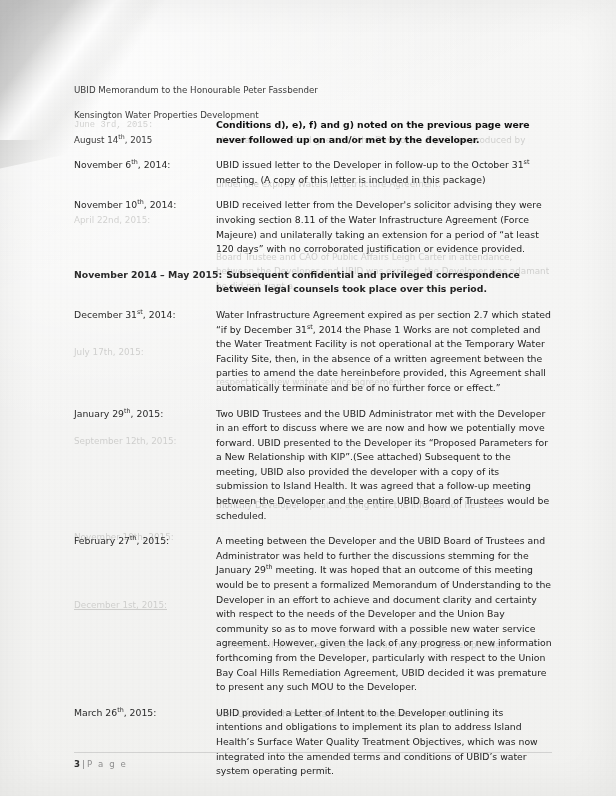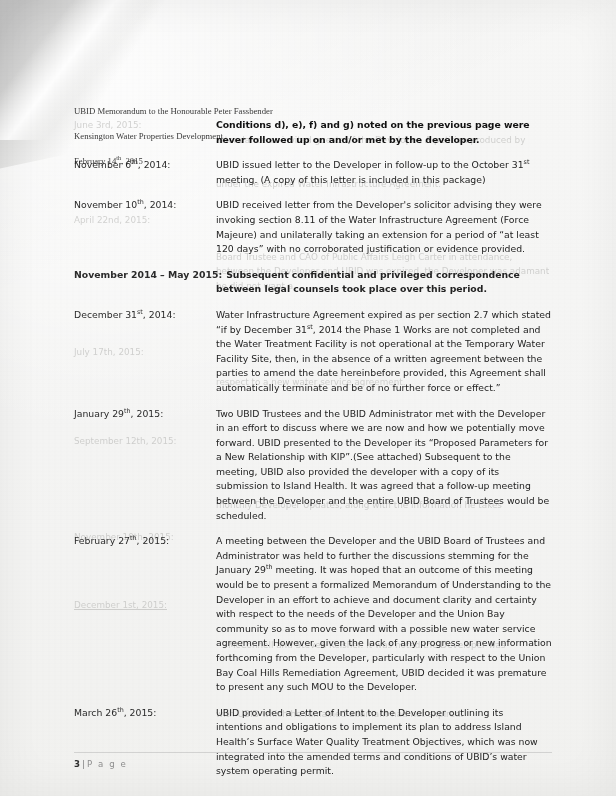--- a/index.html
+++ b/index.html
@@ -76,26 +76,25 @@
 
   
   #content {
     position: absolute;
     inset: 0;
   }
 
   #letterhead {
     position: absolute;
     left: 74px;
-    top: 92px;
+    top: 71px;
     font-size: 8.7px;
     line-height: 12.6px;
     color: #3a3a3a;
     white-space: pre-line;
-    font-family: Liberation Serif, serif;
   }
   #letterhead .lh-line { display: block; }
   #letterhead sup { font-size: 6.3px; vertical-align: super; line-height: 0; }
 
   #entries {
     position: absolute;
     left: 74px;
     top: 118px;
     width: 478px;
   }
@@ -178,42 +177,42 @@
 </style>
 </head>
 <body>
 
 <div id="page">
 
   <div id="corner-shadow"></div>
   <div id="corner-glare"></div>
 
   <div id="ghost-layer">
-      <div class="ghost col-date" style="top: 118px;">June 3rd, 2015:</div>
+      <div class="ghost col-date" style="top: 118px; font-family: Liberation Mono, monospace;">June 3rd, 2015:</div>
       <div class="ghost col-body" style="top: 133px;">attendance as invited guests of the Developer. A petition produced by</div>
       <div class="ghost col-body" style="top: 177px;">under the expired Water Infrastructure Agreement.</div>
       <div class="ghost col-date" style="top: 213px;">April 22nd, 2015:</div>
       <div class="ghost col-body" style="top: 250px;">Board Trustee and CAO of Public Affairs Leigh Carter in attendance,</div>
       <div class="ghost col-body" style="top: 264px;">between the Developer and UBID was expired, the Developer was adamant he did not want a</div>
       <div class="ghost col-date" style="top: 345px;">July 17th, 2015:</div>
       <div class="ghost col-body" style="top: 375px;">respect to a new water service agreement.</div>
       <div class="ghost col-date" style="top: 434px;">September 12th, 2015:</div>
       <div class="ghost col-body" style="top: 498px;">monthly Developer Updates, along with the information he takes</div>
       <div class="ghost col-date" style="top: 530px;">November 19th, 2015:</div>
       <div class="ghost col-date" style="top: 598px; text-decoration: underline;">December 1st, 2015:</div>
       <div class="ghost col-body" style="top: 638px; margin-left: 12px;">McConnell and Steven Kelsher. It was noted the Developer was</div>
       <div class="ghost col-body" style="top: 707px;">with UBID which he remained adamant had not expired.</div>
     </div>
 
   <div id="content">
 
     <div id="letterhead">
       <span class="lh-line">UBID Memorandum to the Honourable Peter Fassbender</span>
       <span class="lh-line">Kensington Water Properties Development</span>
-      <span class="lh-line"><span>February 14</span><sup>th</sup><span>, 2015</span></span>
+      <span class="lh-line"><span>August 14</span><sup>th</sup><span>, 2015</span></span>
     </div>
 
     <div id="entries">
         <div class="entry heading">
           <div class="entry-date"></div>
           <div class="entry-body">Conditions d), e), f) and g) noted on the previous page were never followed up on and/or met by the developer.</div>
         </div>
         <div class="entry">
           <div class="entry-date">November 6<sup>th</sup>, 2014:</div>
           <div class="entry-body">UBID issued letter to the Developer in follow-up to the October 31<sup>st</sup> meeting. (A copy of this letter is included in this package)</div>

